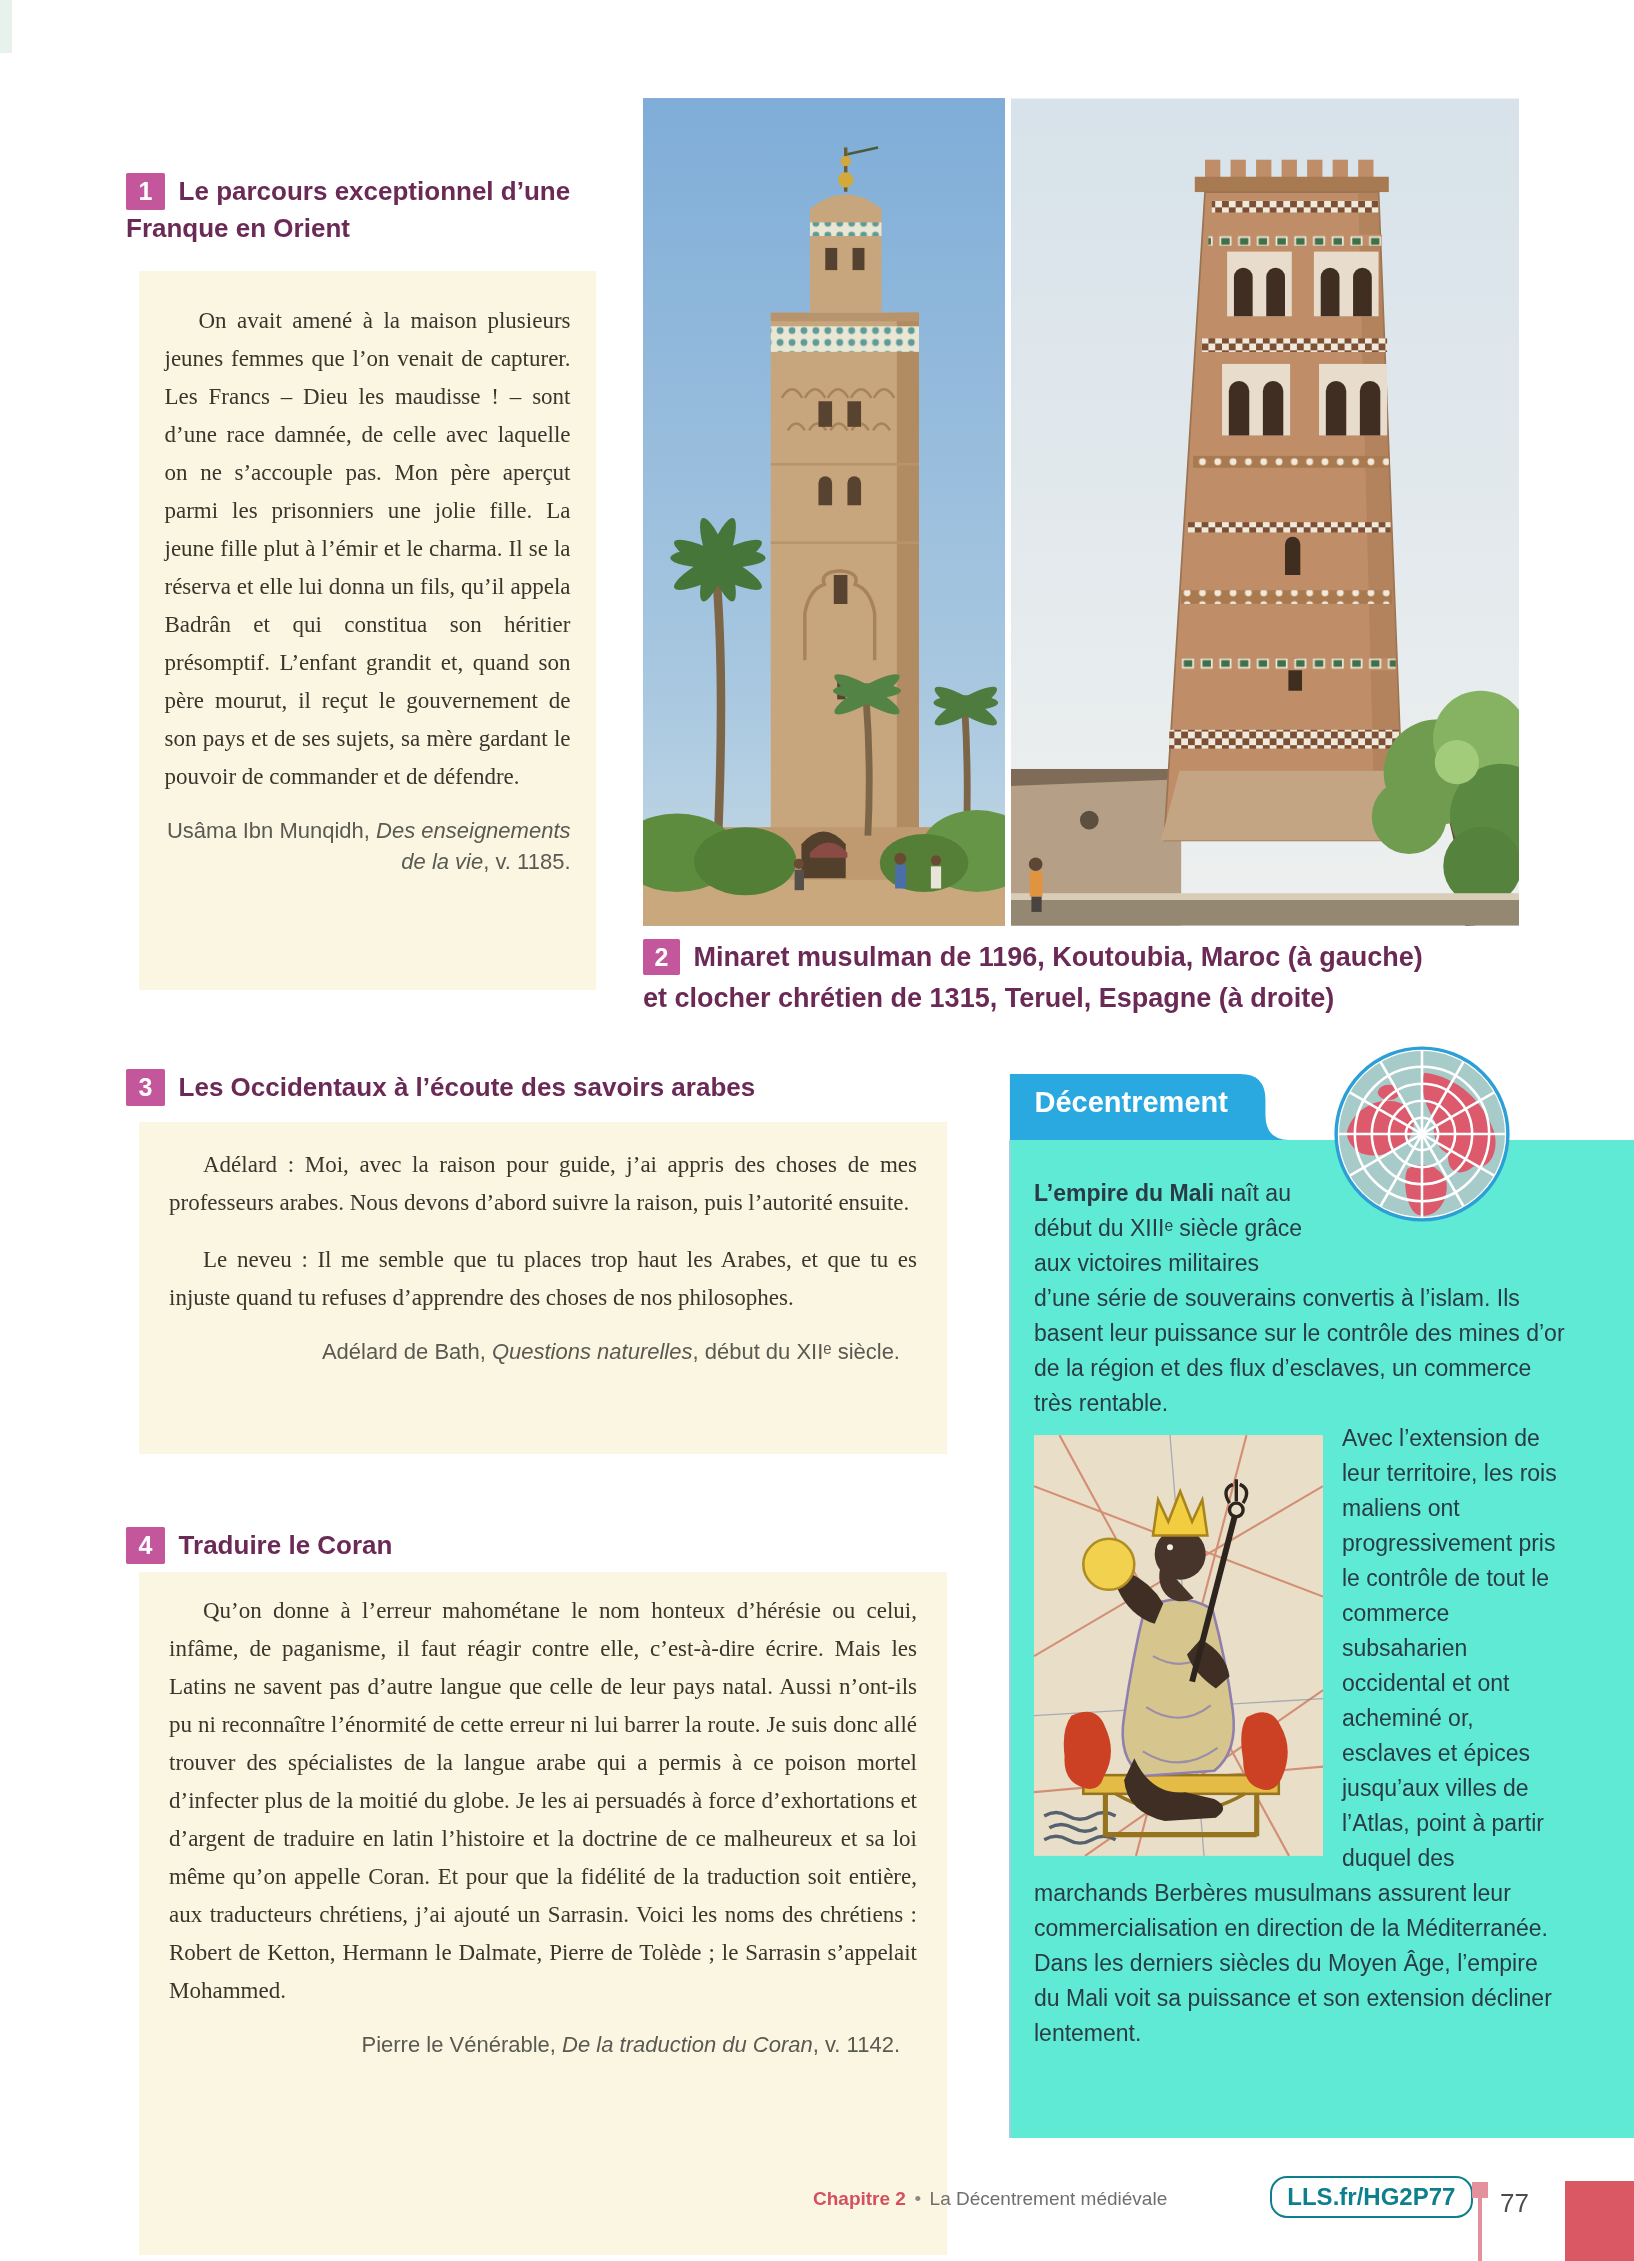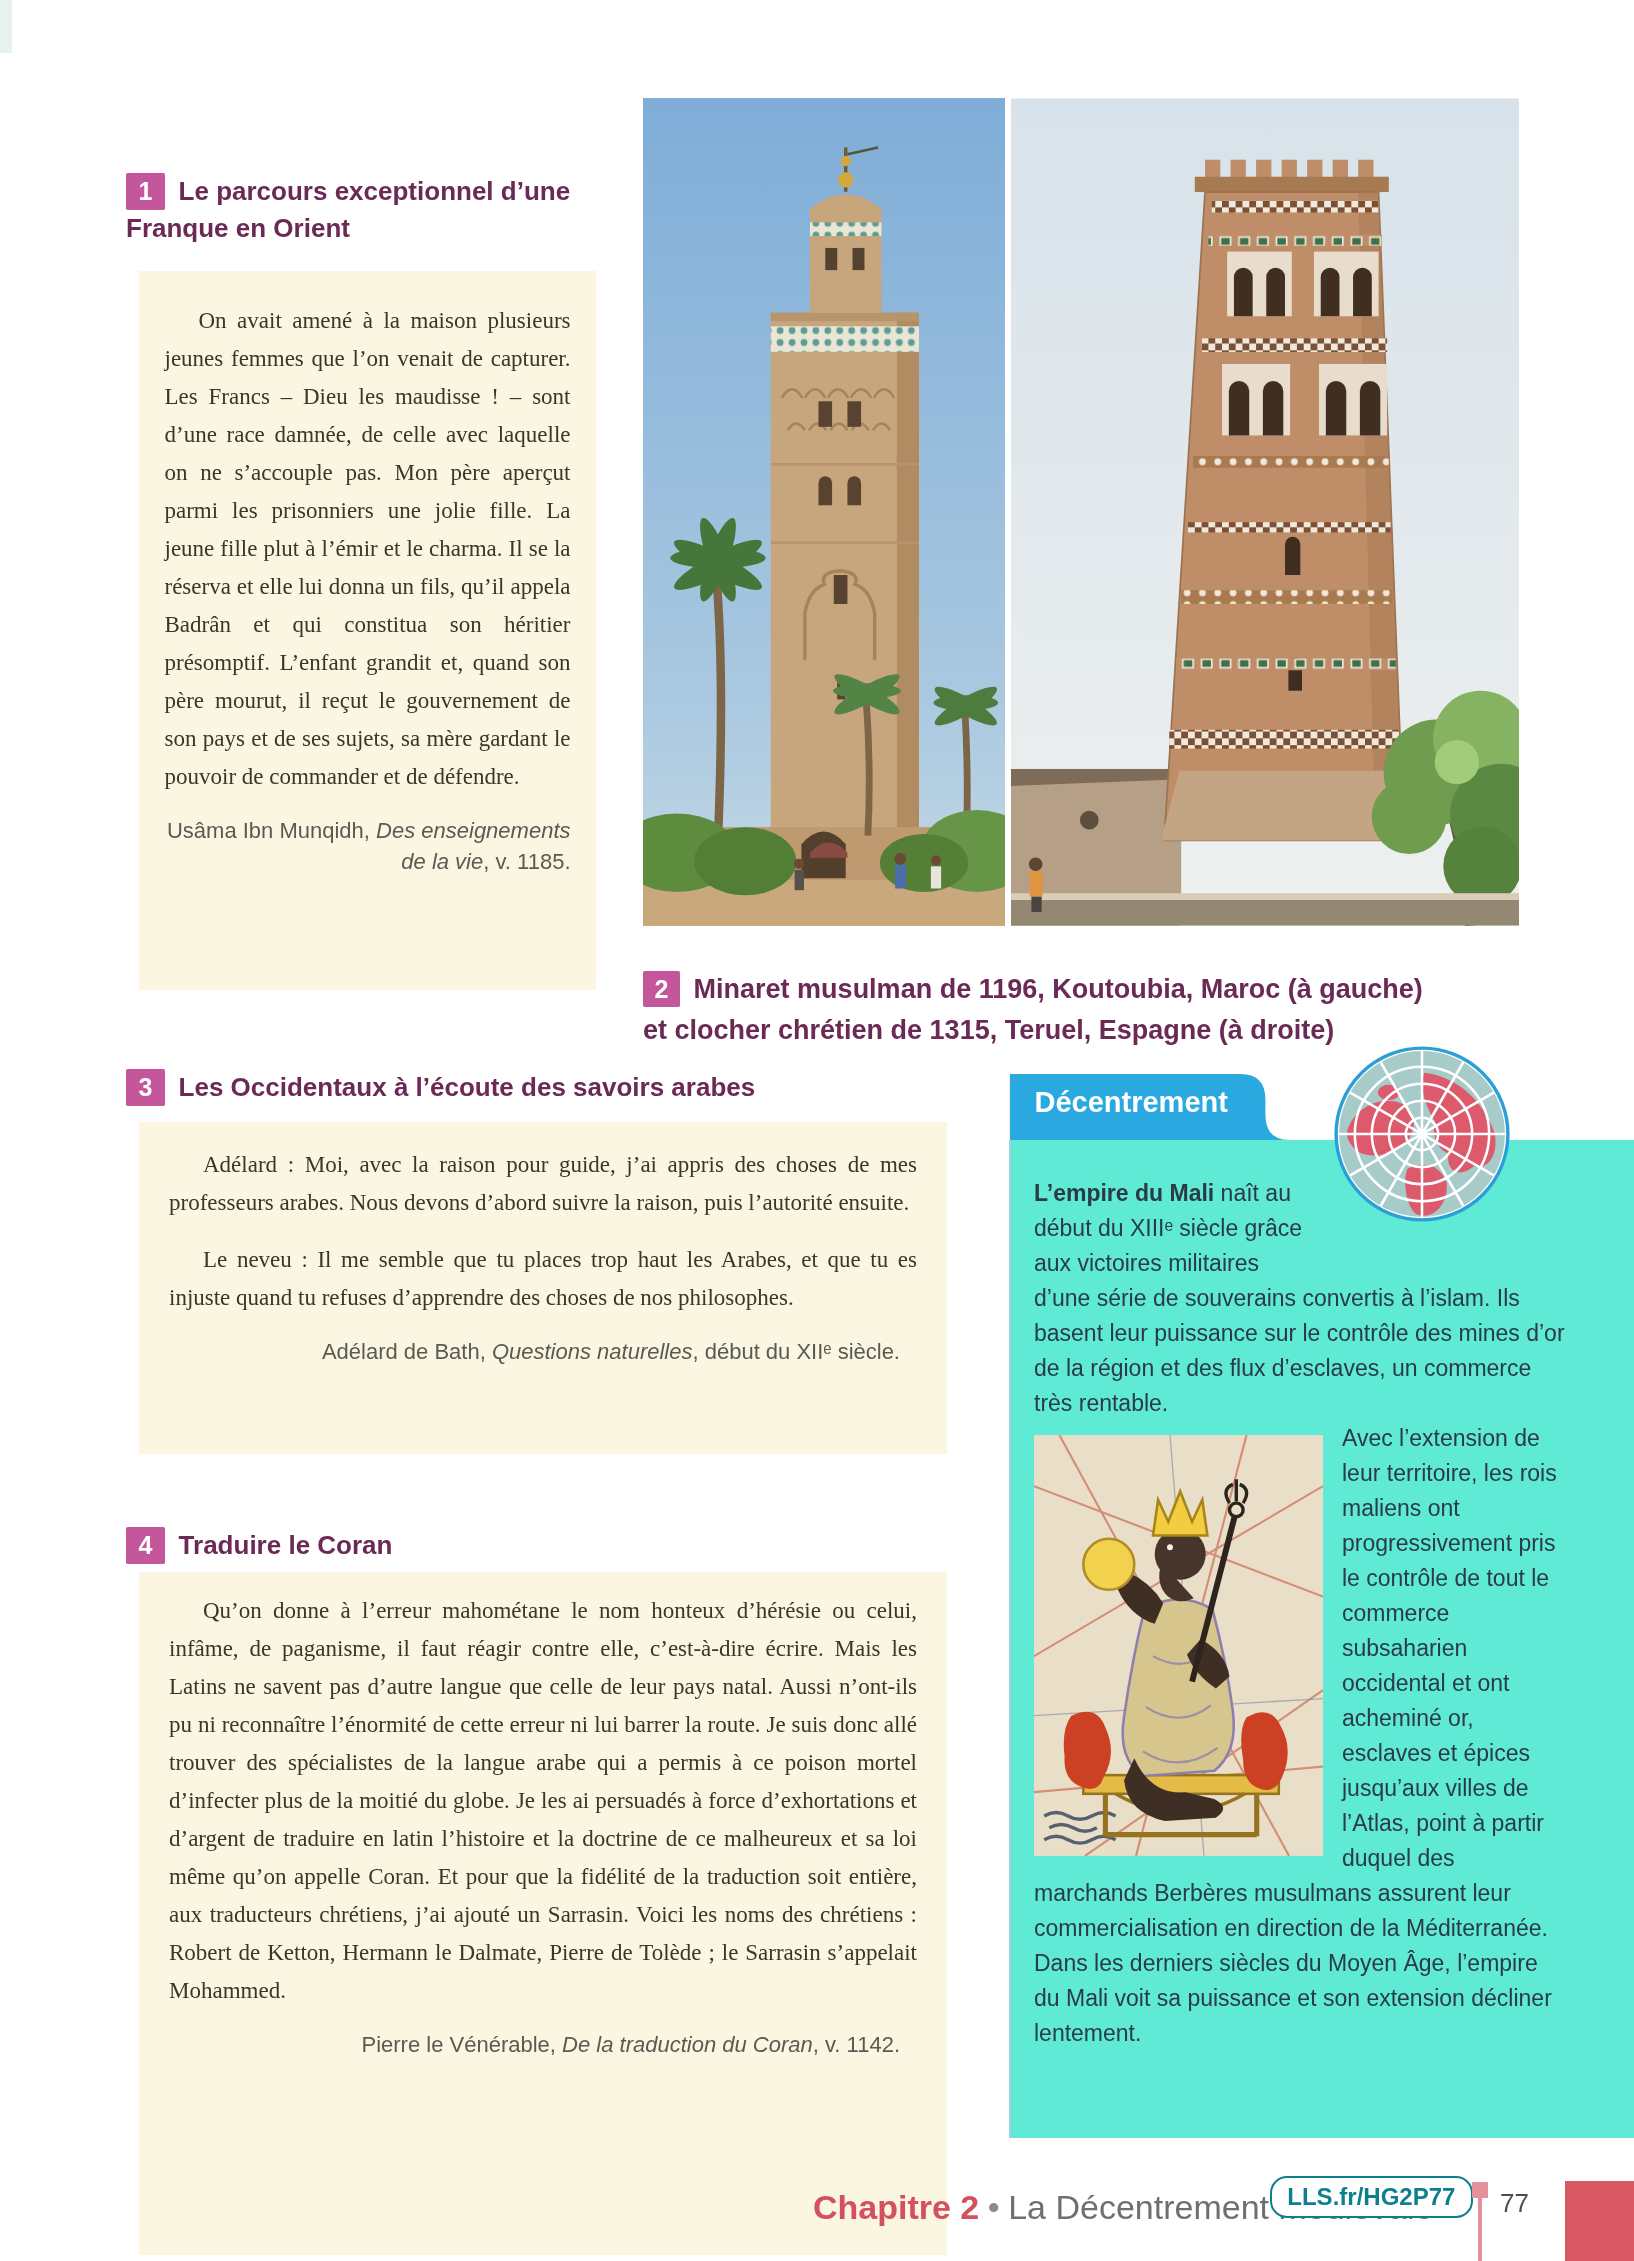--- a/index.html
+++ b/index.html
@@ -34,39 +34,39 @@
   .title3{left:126px;top:1069px;width:860px;}
   .title4{left:126px;top:1527px;width:681px;}
 
   
   .photoL{left:643px;top:98px;width:362px;height:828px;}
   .photoR{left:1011px;top:98px;width:508px;height:828px;}
   .photoL svg,.photoR svg{display:block;}
 
   
   .caption2{left:643px;top:937px;width:885px;color:#6b2a56;font-weight:bold;
-            font-size:27px;line-height:41px;margin-top:32px;}
+            font-size:27px;line-height:41px;}
   .caption2 .badge{width:37px;height:36px;line-height:36px;}
 
   
   .sidebar{left:1009px;top:1074px;width:626px;height:1064px;}
   .sb-tab{position:absolute;left:0;top:0;}
   .sb-tab-label{position:absolute;left:25.5px;top:12px;color:#ffffff;font-weight:bold;font-size:29px;}
   .sb-box{position:absolute;left:0;top:66px;width:626px;height:998px;background:#5eead4;
           border-left:2.6px solid #9fd0e6;box-sizing:border-box;}
   .sb-content{position:absolute;left:23px;top:36px;width:532px;color:#2a3b46;
               font-size:23px;line-height:35px;}
   .sb-content p{margin:0;}
   .globe-spacer{float:right;width:251px;height:89px;}
   .globe{position:absolute;left:322px;top:-31px;width:182px;height:182px;}
   .musa{float:left;width:289px;height:421px;margin:13.6px 19px 5.1px 0;}
   .musa svg{display:block;}
 
   
-  .footer-row{left:813px;top:2188px;display:flex;align-items:center;font-size:34px;color:#6f6f6f;}
+  .footer-row{left:813px;top:2188px;display:flex;align-items:center;font-size:19px;color:#6f6f6f;}
   .f-chap{color:#d4505f;font-weight:bold;margin-right:8.5px;}
   .f-sep{margin-right:8.5px;color:#8a8a8a;}
   .f-pill{left:1270px;top:2176px;border:2.6px solid #0e7f8c;border-radius:17px;color:#0e7f8c;
           font-weight:bold;font-size:24px;padding:5.1px 15.3px;background:#ffffff;}
   .f-mark{left:1472px;top:2182px;width:16px;height:16px;background:#e4919e;}
   .f-line{left:1478px;top:2198px;width:4.3px;height:63px;background:#e4919e;}
   .f-page{left:1500px;top:2188px;font-size:26px;color:#4c4c4c;}
   .f-tab{left:1565px;top:2181px;width:70px;height:80px;background:#d95864;}
 </style>
 </head>

